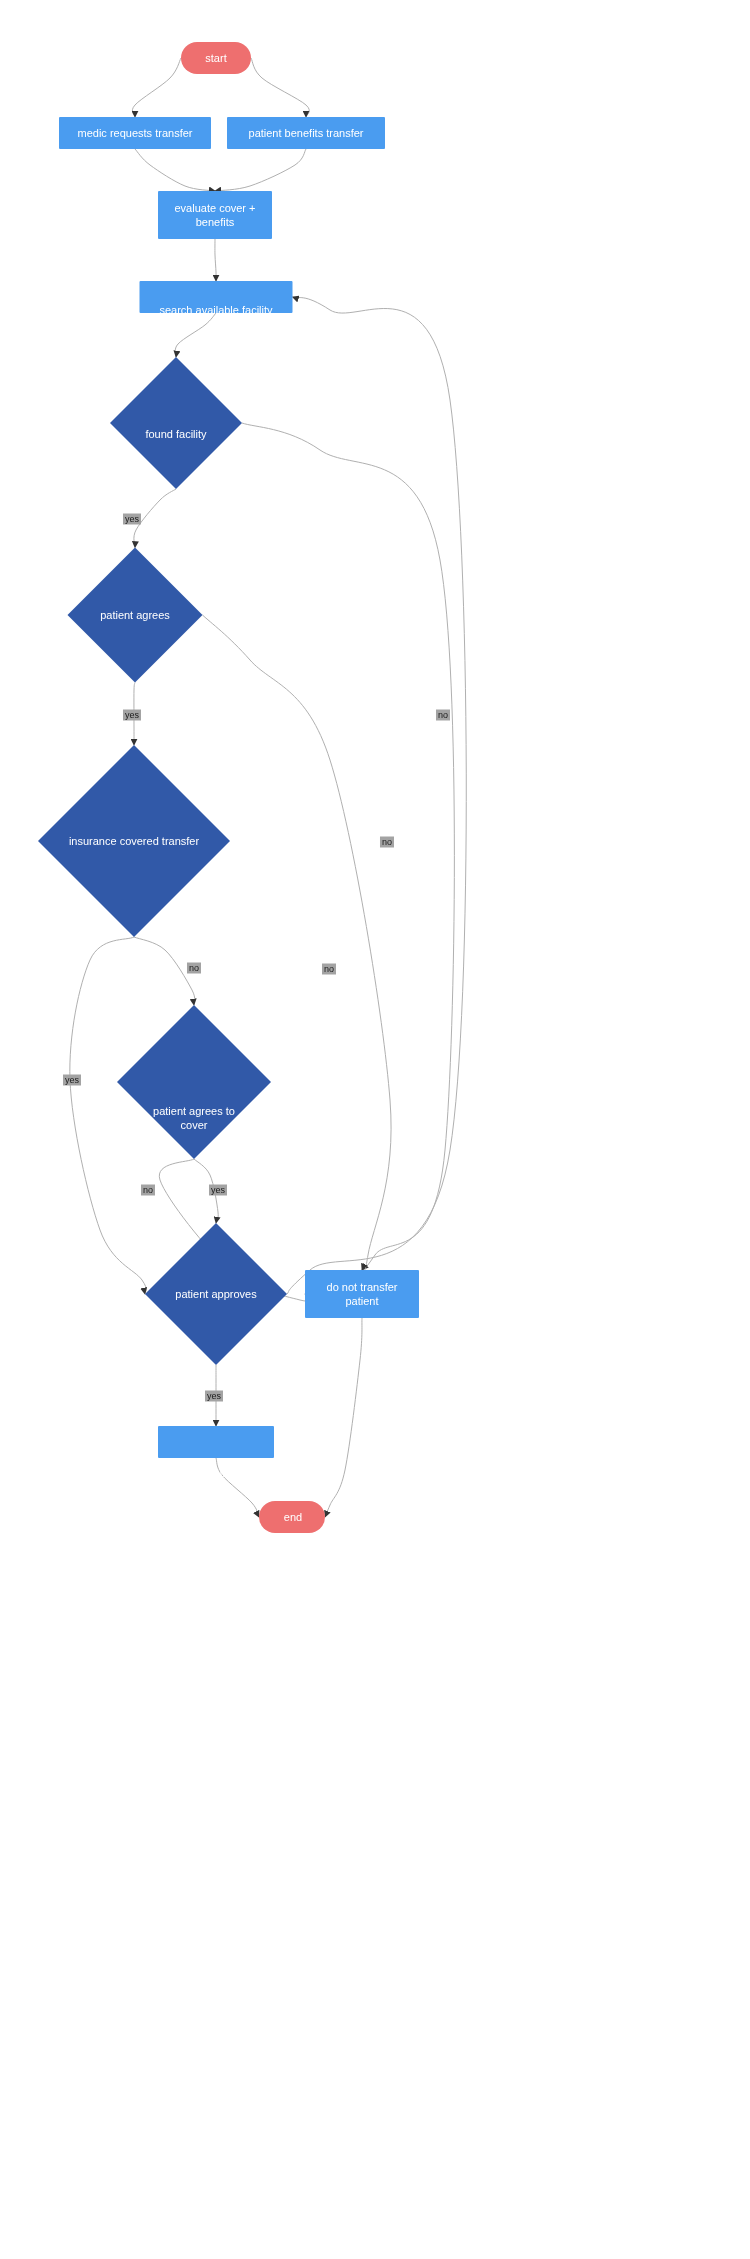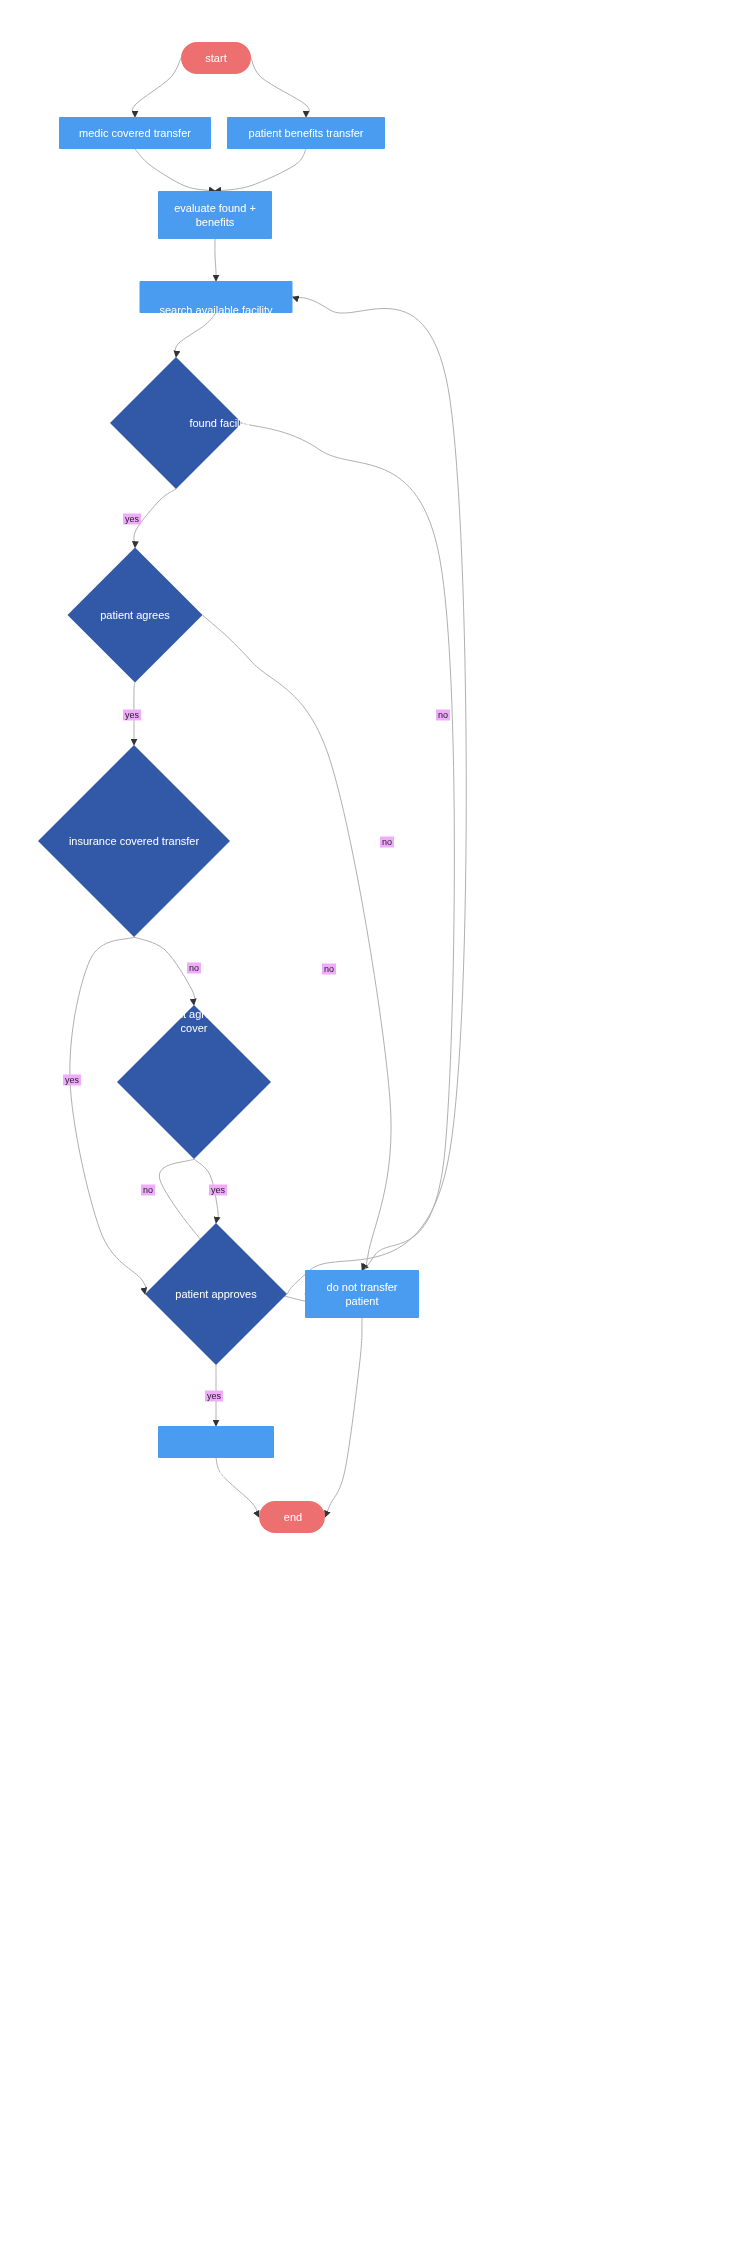--- a/index.html
+++ b/index.html
@@ -35,21 +35,21 @@
     text-align: center;
     pointer-events: none;
     white-space: pre-line;
     transform: translate(-50%, -50%);
     font-family: "Liberation Sans", sans-serif;
   }
   .edge-label {
     position: absolute;
     font-size: 9px;
     color: #1a1a1a;
-    background: #f0abfc;
+    background: #a3a3a3;
     padding: 0 2px;
     transform: translate(-50%, -50%);
     font-family: "Liberation Sans", sans-serif;
     line-height: 11px;
   }
 </style>
 </head>
 <body>
 
 <div id="chart-root">
@@ -93,29 +93,29 @@
         <polygon points="194,1005 271,1082 194,1159 117,1082" fill="#3159a8"></polygon>
         <polygon points="216,1223 287,1294 216,1365 145,1294" fill="#3159a8"></polygon>
         <rect x="305" y="1270" width="114" height="48" rx="1" ry="1" fill="#4a9cf0"></rect>
         <rect x="158" y="1426" width="116" height="32" rx="1" ry="1" fill="#4a9cf0"></rect>
         <rect x="259" y="1501" width="66" height="32" rx="16" ry="16" fill="#ee6f6f"></rect>
       </g>
   </svg>
 
   <div id="labels-layer">
       <div class="node-label" style="left: 216px; top: 58px;">start</div>
-      <div class="node-label" style="left: 135px; top: 133px;">medic covered transfer</div>
+      <div class="node-label" style="left: 135px; top: 133px;">medic requests transfer</div>
       <div class="node-label" style="left: 306px; top: 133px;">patient benefits transfer</div>
-      <div class="node-label" style="left: 215px; top: 215px;">evaluate found +
+      <div class="node-label" style="left: 215px; top: 215px;">evaluate cover +
 benefits</div>
       <div class="node-label" style="left: 216px; top: 297px; margin-top: 13px;">search available facility</div>
-      <div class="node-label" style="left: 176px; top: 423px; margin-left: 44px;">found facility</div>
+      <div class="node-label" style="left: 176px; top: 434px;">found facility</div>
       <div class="node-label" style="left: 135px; top: 615px;">patient agrees</div>
       <div class="node-label" style="left: 134px; top: 841px;">insurance covered transfer</div>
-      <div class="node-label" style="left: 194px; top: 1021px;">patient agrees to
+      <div class="node-label" style="left: 194px; top: 1118px;">patient agrees to
 cover</div>
       <div class="node-label" style="left: 216px; top: 1294px;">patient approves</div>
       <div class="node-label" style="left: 362px; top: 1294px;">do not transfer
 patient</div>
       <div class="node-label" style="left: 216px; top: 1442px; margin-top: 31px;">transfer patient</div>
       <div class="node-label" style="left: 293px; top: 1517px;">end</div>
     </div>
   <div id="edge-labels-layer">
       <div class="edge-label" style="left: 132px; top: 519px;">yes</div>
       <div class="edge-label" style="left: 443px; top: 715px;">no</div>

